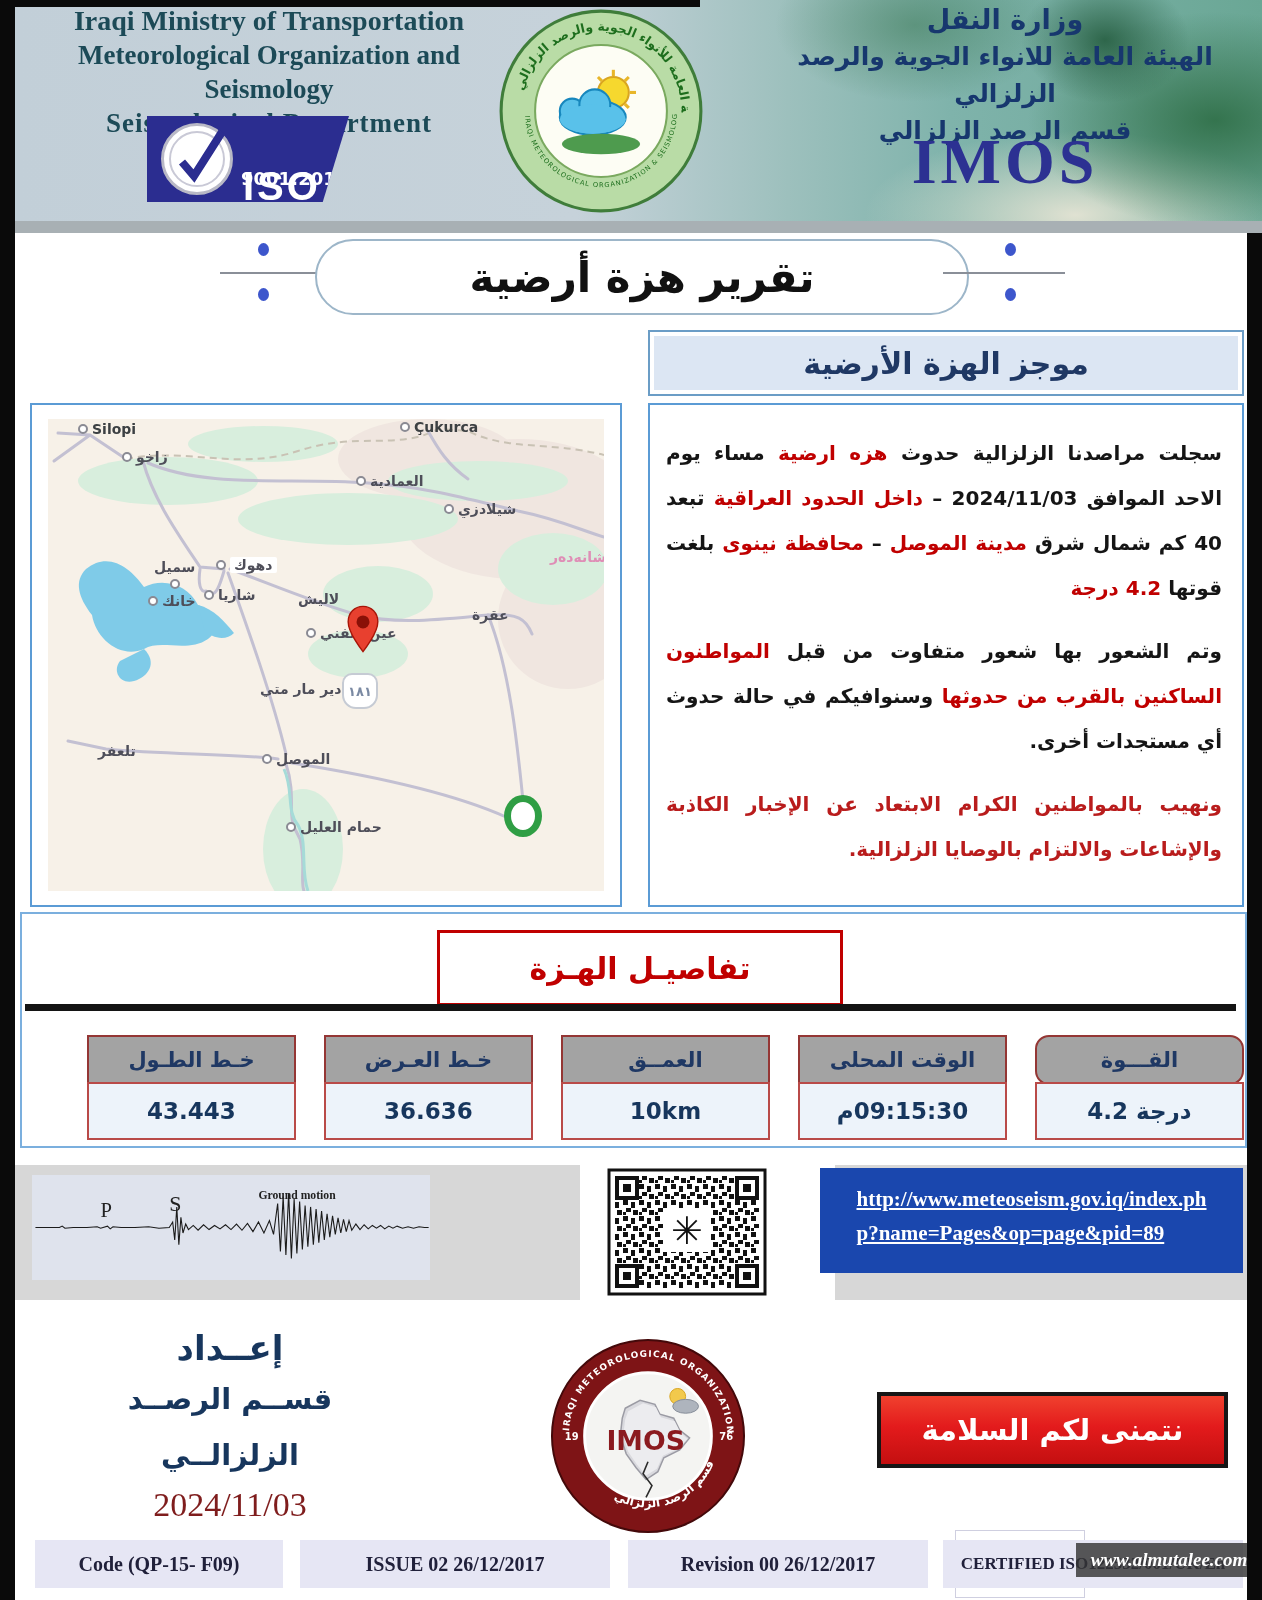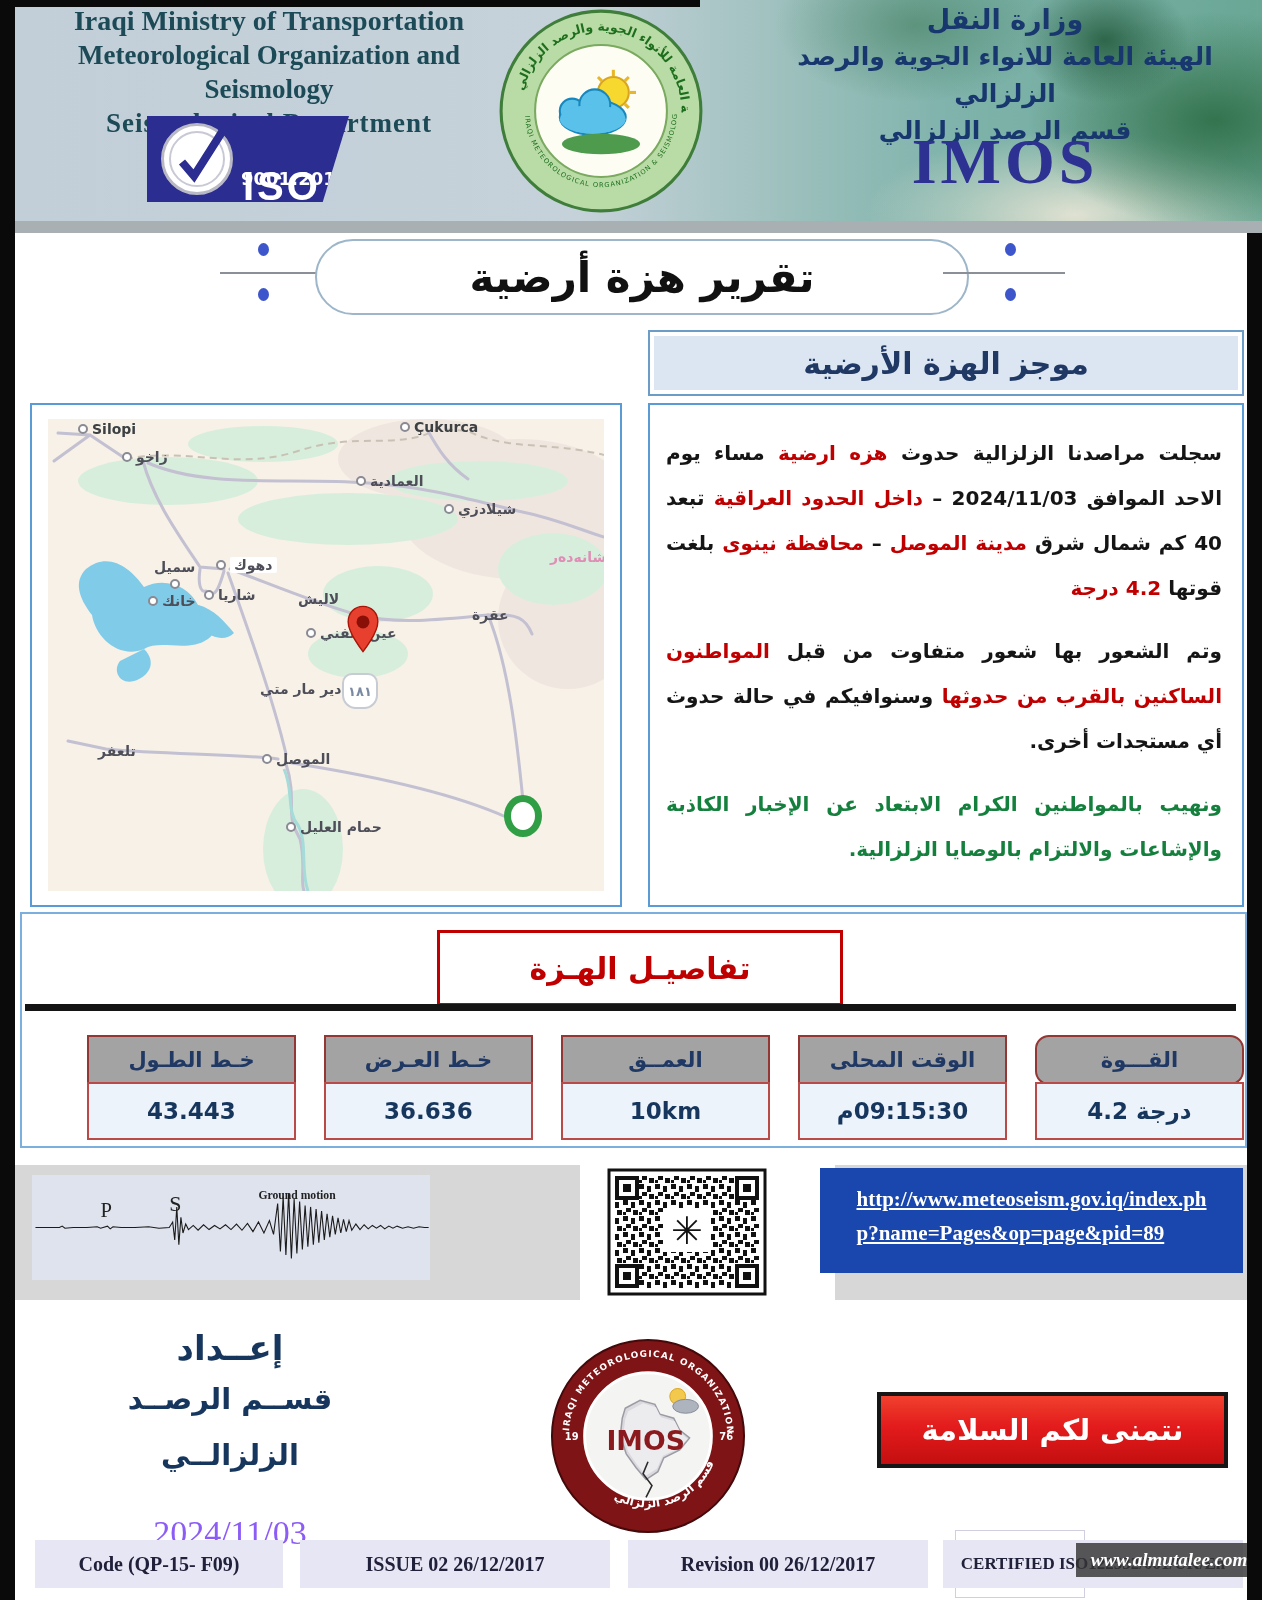--- a/index.html
+++ b/index.html
@@ -61,21 +61,21 @@
     border-radius:10px 10px 14px 14px;display:flex;align-items:center;justify-content:center;
     color:#7b8aa3;font-size:13px;font-weight:bold;z-index:4;}
   #roundabout{left:456px;top:376px;width:38px;height:42px;border-radius:50%;
     border:7px solid #2f9e44;background:#fff;box-sizing:border-box;z-index:4;}
 
   
   #summary-text{padding:26px 20px 0 16px;direction:rtl;text-align:justify;
     font-size:20px;font-weight:bold;line-height:2.25;color:#151515;}
   .c-black{color:#151515;} .c-red{color:#c00000;}
   .sum-para{margin:0 0 18px 0;}
-  #sum-para3{color:#15803d;}
+  #sum-para3{color:#b91c1c;}
 
   
   #details-box{left:5px;top:912px;width:1223px;height:232px;border:2px solid #7bafde;background:#fff;}
   #details-title{left:415px;top:16px;width:400px;height:70px;border:3px solid #c00000;
     display:flex;align-items:center;justify-content:center;font-size:30px;font-weight:bold;color:#c00000;}
   #details-rule{left:3px;top:90px;width:1211px;height:7px;background:#141414;}
   .col-head{height:46px;background:#a3a3a3;border:2px solid #943634;
     display:flex;align-items:center;justify-content:center;font-size:21px;font-weight:bold;color:#1f3864;margin-top:8px;}
   .col-val{height:54px;background:#edf3fa;border:2px solid #b94a48;
     display:flex;align-items:center;justify-content:center;font-size:23px;font-weight:bold;color:#17365d;}
@@ -87,21 +87,21 @@
   #qr{left:592px;top:3px;width:160px;height:128px;}
   #url-box{left:805px;top:3px;width:423px;height:105px;background:#1a47ae;
     display:flex;flex-direction:column;align-items:center;padding-top:14px;box-sizing:border-box;}
   #url-box a{color:#fff;font-family:"Liberation Serif",serif;font-weight:bold;font-size:21px;
     text-decoration:underline;line-height:34px;}
 
   
   #prep-block{left:45px;top:1325px;width:340px;text-align:center;color:#17365d;direction:rtl;}
   #prep-title{font-size:34px;font-weight:bold;line-height:46px;}
   #prep-dept{font-size:29px;font-weight:bold;line-height:56px;}
-  #prep-date{font-family:"Liberation Serif",serif;font-size:34px;line-height:44px;color:#8b5cf6;margin-top:28px;}
+  #prep-date{font-family:"Liberation Serif",serif;font-size:34px;line-height:44px;color:#7f1d1d;}
   #imos-logo{left:533px;top:1337px;}
   #safety-box{left:862px;top:1392px;width:343px;height:68px;border:4px solid #161616;
     background:linear-gradient(180deg,#f0412e 0%,#e31b1c 45%,#c40f10 100%);
     display:flex;align-items:center;justify-content:center;
     color:#fff;font-size:29px;font-weight:bold;direction:rtl;}
 
   
   .bb-cell{top:1540px;height:48px;background:#e6e6f4;display:flex;align-items:center;justify-content:center;
     font-family:"Liberation Serif",serif;font-weight:bold;font-size:20px;color:#20203a;white-space:nowrap;}
   #bb-logos{left:940px;top:1530px;width:128px;height:66px;background:#fff;border:1px solid #cfcfe0;

